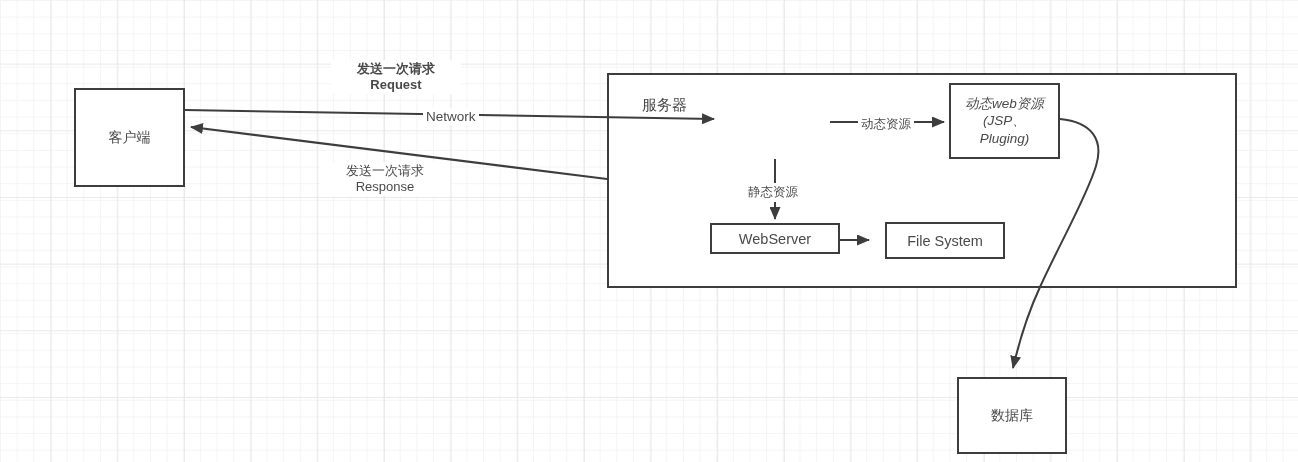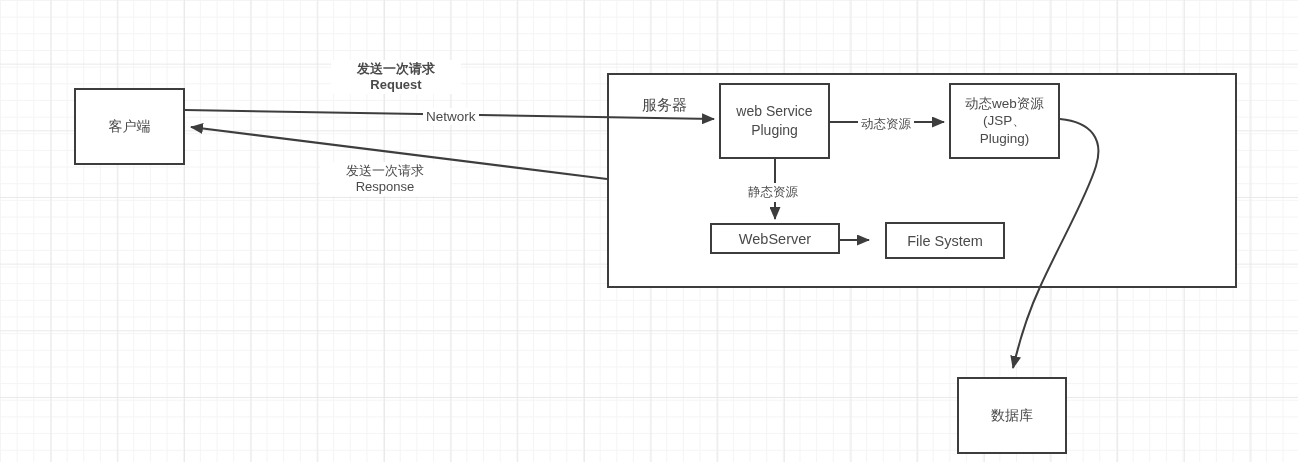--- a/index.html
+++ b/index.html
@@ -59,24 +59,24 @@
 
   .group-title {
     position: absolute;
     color: #4a4a4a;
     font-size: 15px;
     z-index: 4;
     white-space: nowrap;
   }
 
   
-  .n-client   { left: 74px;  top: 88px;  width: 111px; height: 77px; font-size: 14px; }
+  .n-client   { left: 74px;  top: 88px;  width: 111px; height: 99px; font-size: 14px; }
   .n-server   { left: 607px; top: 73px;  width: 630px; height: 215px; }
   .n-wsp      { left: 719px; top: 83px;  width: 111px; height: 76px; font-size: 14px; line-height: 19px; }
-  .n-dyn      { left: 949px; top: 83px;  width: 111px; height: 76px; font-size: 13.5px; line-height: 17.5px; }
+  .n-dyn      { left: 949px; top: 83px;  width: 111px; height: 76px; font-size: 13.5px; line-height: 17.5px; font-style: italic; }
   .n-ws       { left: 710px; top: 223px; width: 130px; height: 31px; font-size: 14.5px; }
   .n-fs       { left: 873px; top: 222px; width: 120px; height: 37px; font-size: 14.5px; margin-left: 12px; }
   .n-db       { left: 957px; top: 377px; width: 110px; height: 77px; font-size: 14px; }
 
   
   .l-server   { left: 642px; top: 96px; }
   .l-request  { left: 331px; top: 60px; width: 130px; font-size: 13px; line-height: 16px; font-weight: bold; }
   .l-network  { left: 423px; top: 108px; font-size: 13.5px; }
   .l-response { left: 320px; top: 162px; width: 130px; font-size: 13px; line-height: 16px; }
   .l-dynres   { left: 858px; top: 115px; font-size: 12.5px; }
@@ -101,24 +101,20 @@
     <path d="M 830 122 L 944 122" stroke="#3d3d3d" stroke-width="2" fill="none" marker-end="url(#arrow)"></path>
     <path d="M 775 159 L 775 219" stroke="#3d3d3d" stroke-width="2" fill="none" marker-end="url(#arrow)"></path>
     <path d="M 840 240 L 869 240" stroke="#3d3d3d" stroke-width="2" fill="none" marker-end="url(#arrow)"></path>
     <path d="M 1060 119 C 1092 122 1104 140 1096 166 C 1087 196 1060 243 1040 287 C 1028 313 1019 342 1013 368" stroke="#3d3d3d" stroke-width="2" fill="none" marker-end="url(#arrow)"></path>
   </svg>
 
   <div class="node n-client">
     <span>客户端</span>
   </div>
 
-  <div class="node n-wsp">
-    <span>web Service</span>
-    <span>Pluging</span>
-  </div>
 
   <div class="node n-dyn">
     <span>动态web资源</span>
     <span>(JSP、</span>
     <span>Pluging)</span>
   </div>
 
   <div class="node n-ws">
     <span>WebServer</span>
   </div>

